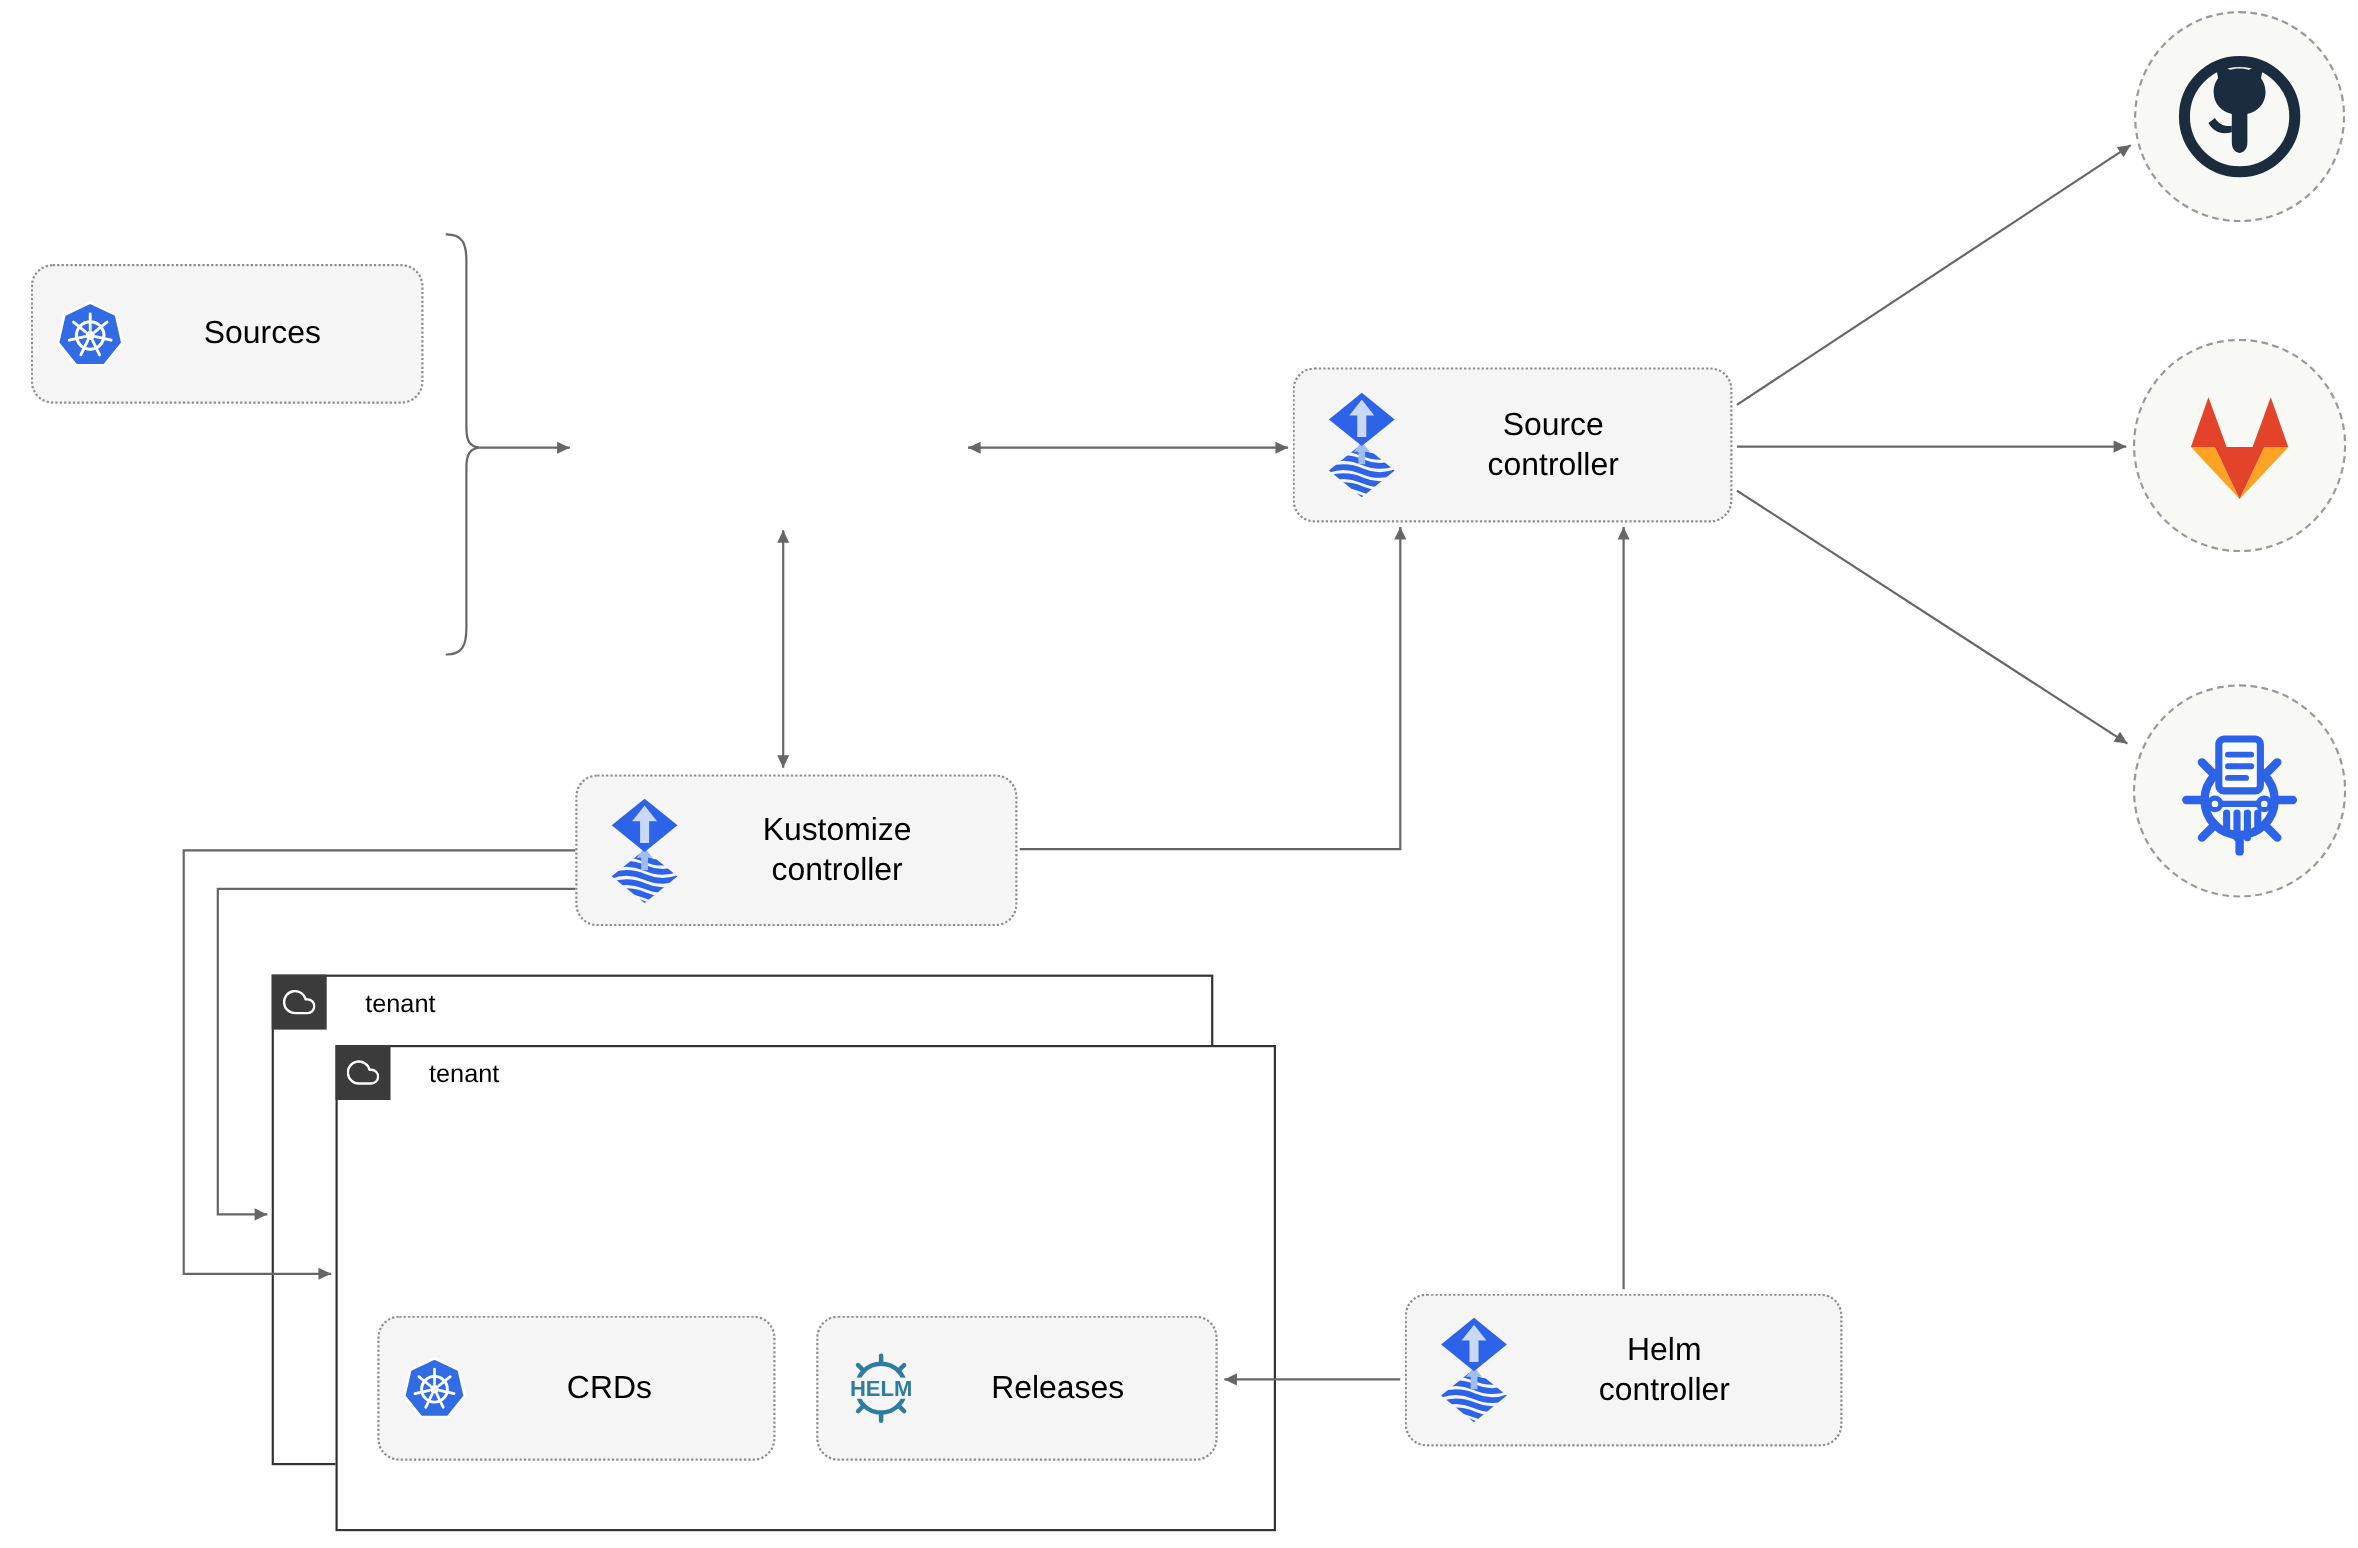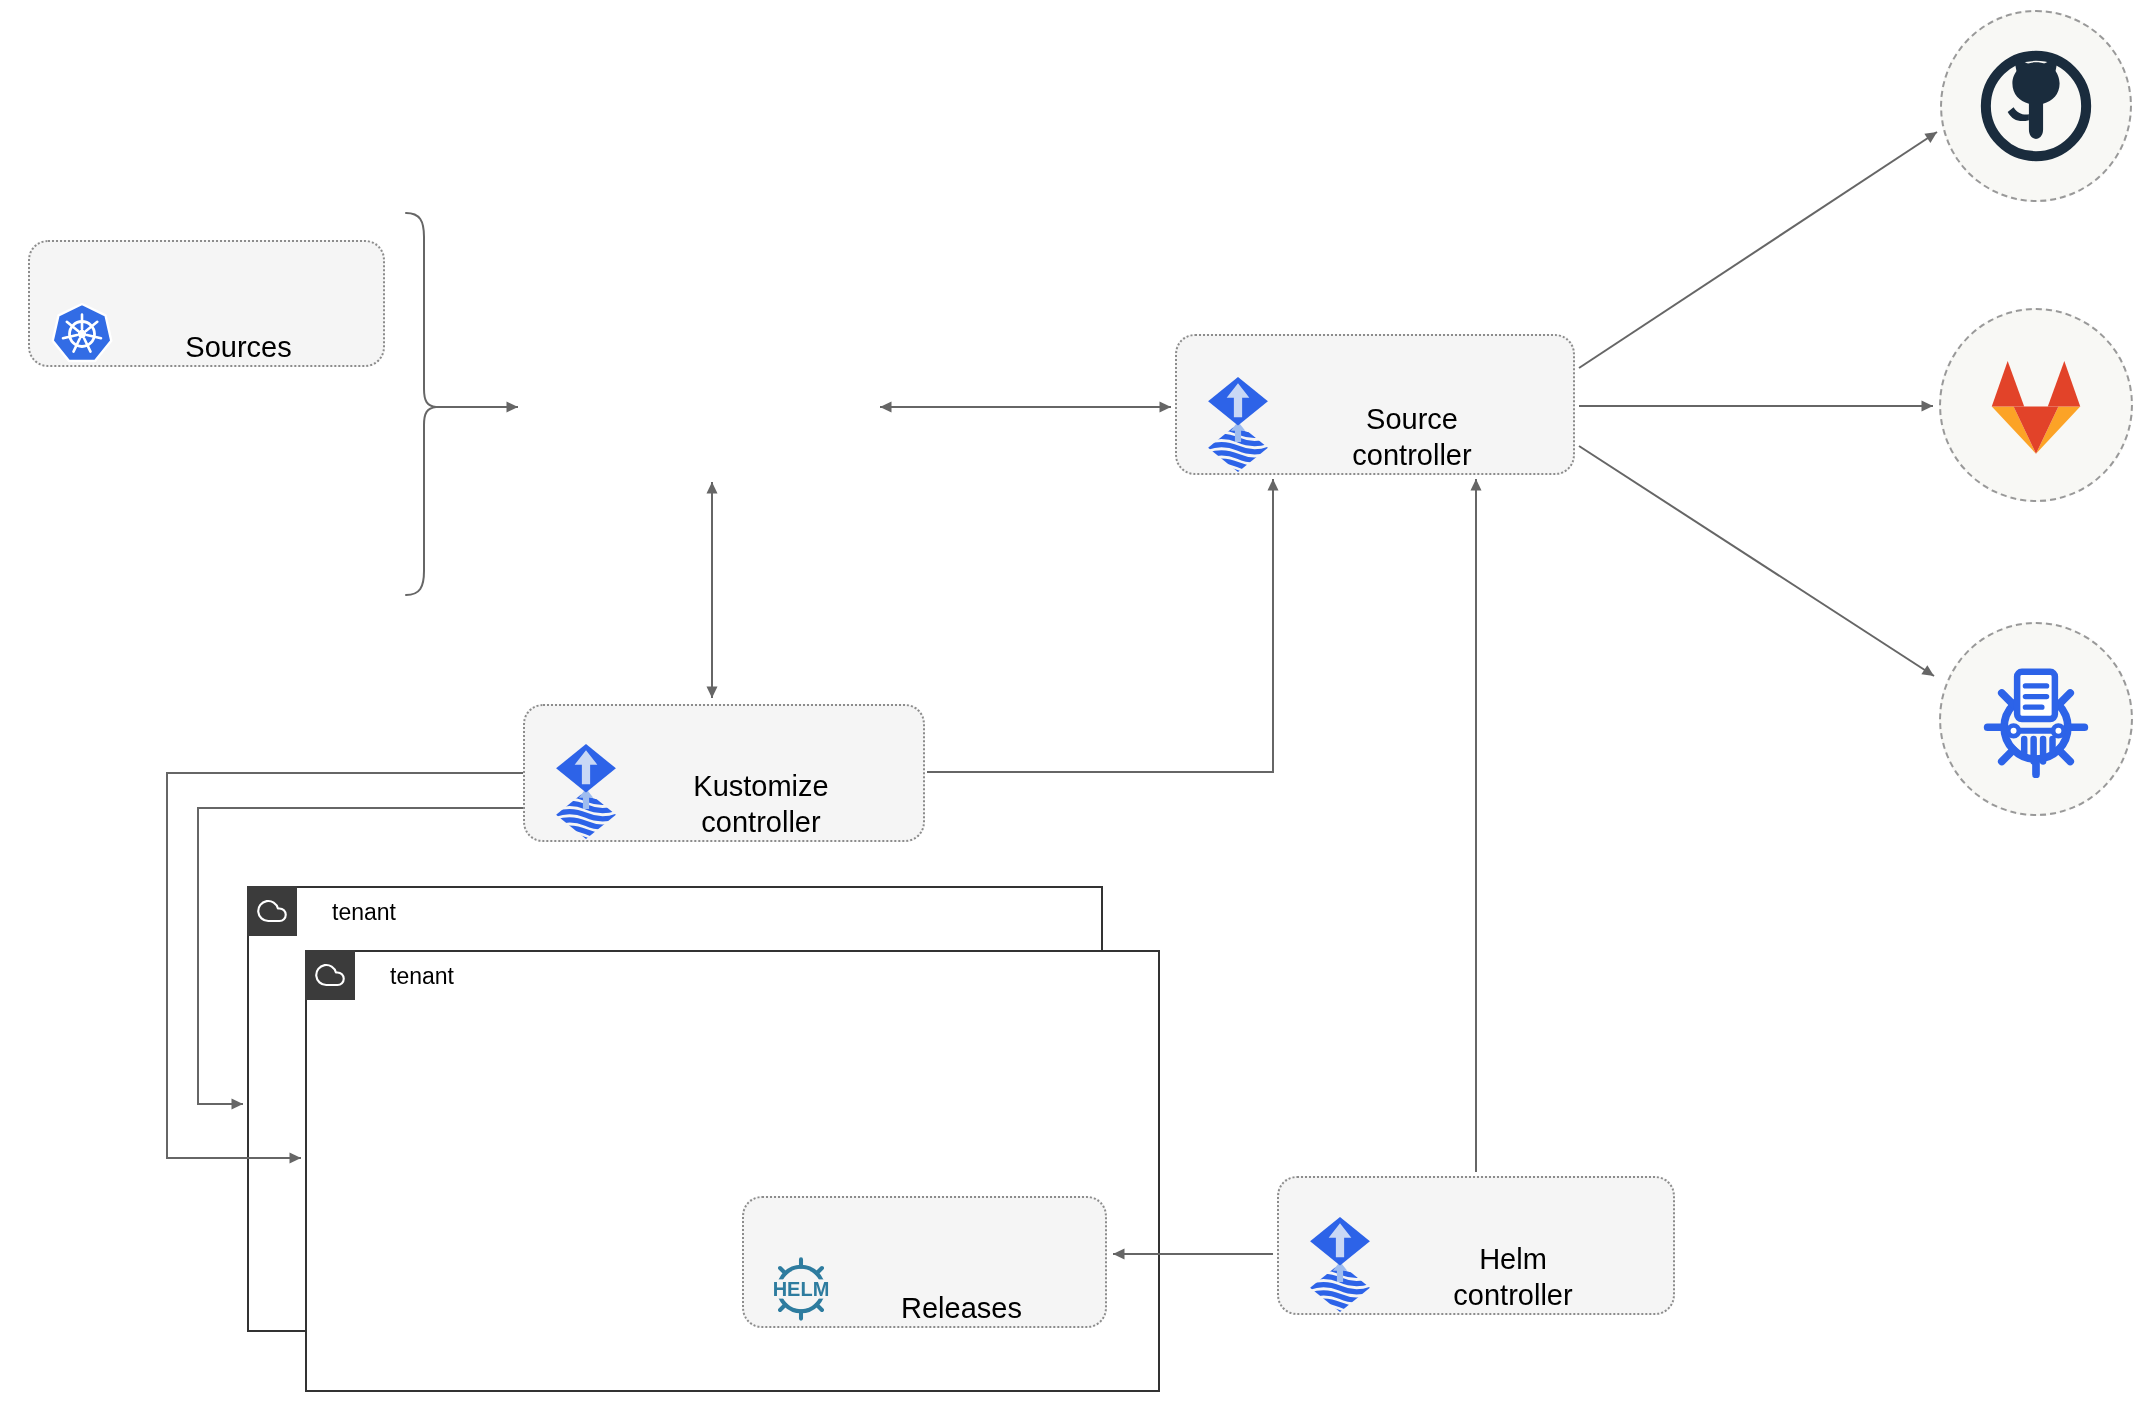--- a/index.html
+++ b/index.html
@@ -1,20 +1,20 @@
 <!DOCTYPE html>
 <html><head>
 <meta charset="utf-8">
 <style>
   html,body{margin:0;padding:0;background:#fff;}
   .canvas{position:relative;width:2144px;height:1407px;background:#fff;
     font-family:"Liberation Sans",sans-serif;color:#000;overflow:hidden;}
   
   .node{position:absolute;background:#F5F5F5;border:2px dotted #8C8C8C;border-radius:20px;
-    display:flex;align-items:flex-end;padding:0 20px;box-sizing:border-box;z-index:3;}
+    display:flex;align-items:center;padding:0 20px;box-sizing:border-box;z-index:3;}
   .node .lbl{flex:1;text-align:center;font-size:29px;white-space:pre-line;line-height:1.25;}
   .icon-k8s{width:64px;height:64px;flex:0 0 auto;}
   .icon-k8s.small{width:60px;height:60px;}
   .icon-flux{width:66px;height:97px;flex:0 0 auto;margin-left:8px;}
   .icon-helm{width:74px;height:74px;flex:0 0 auto;}
   
   .tenant{position:absolute;background:#fff;border:2px solid #333;box-sizing:border-box;}
   .tenant-back{z-index:1;}
   .tenant-front{z-index:2;}
   .badge{position:absolute;left:-2px;top:-2px;width:50px;height:50px;background:#3B3B3B;
@@ -134,20 +134,26 @@
   <div class="node" style="left:1277px;top:1176px;width:398px;height:139px">
     <svg class="icon-flux" viewBox="0 0 64 94">
         <use href="#sym-flux"></use>
       </svg>
     <div class="lbl">Helm
 controller</div>
   </div>
 
 
 
+  <div class="node" style="left:343px;top:1196px;width:362px;height:132px">
+    <svg class="icon-k8s small" viewBox="0 0 64 64">
+        <use href="#sym-k8s"></use>
+      </svg>
+    <div class="lbl">CRDs</div>
+  </div>
 
   <div class="node" style="left:742px;top:1196px;width:365px;height:132px">
     <svg class="icon-helm" viewBox="0 0 100 100">
       <circle cx="50" cy="50" r="30" fill="none" stroke="#2E7C9F" stroke-width="5.5"></circle>
       <path d="M80 50 L90 50 M71.2 71.2 L78.3 78.3 M50 80 L50 90 M28.8 71.2 L21.7 78.3 M20 50 L10 50 M28.8 28.8 L21.7 21.7 M50 20 L50 10 M71.2 28.8 L78.3 21.7" stroke="#2E7C9F" stroke-width="5.5" stroke-linecap="round" fill="none"></path>
       <rect x="6" y="37" width="88" height="26" fill="#F5F5F5"></rect>
       <text x="50" y="60" text-anchor="middle" font-size="27" font-weight="bold" fill="#2E7C9F">HELM</text>
     </svg>
     <div class="lbl">Releases</div>
   </div>

